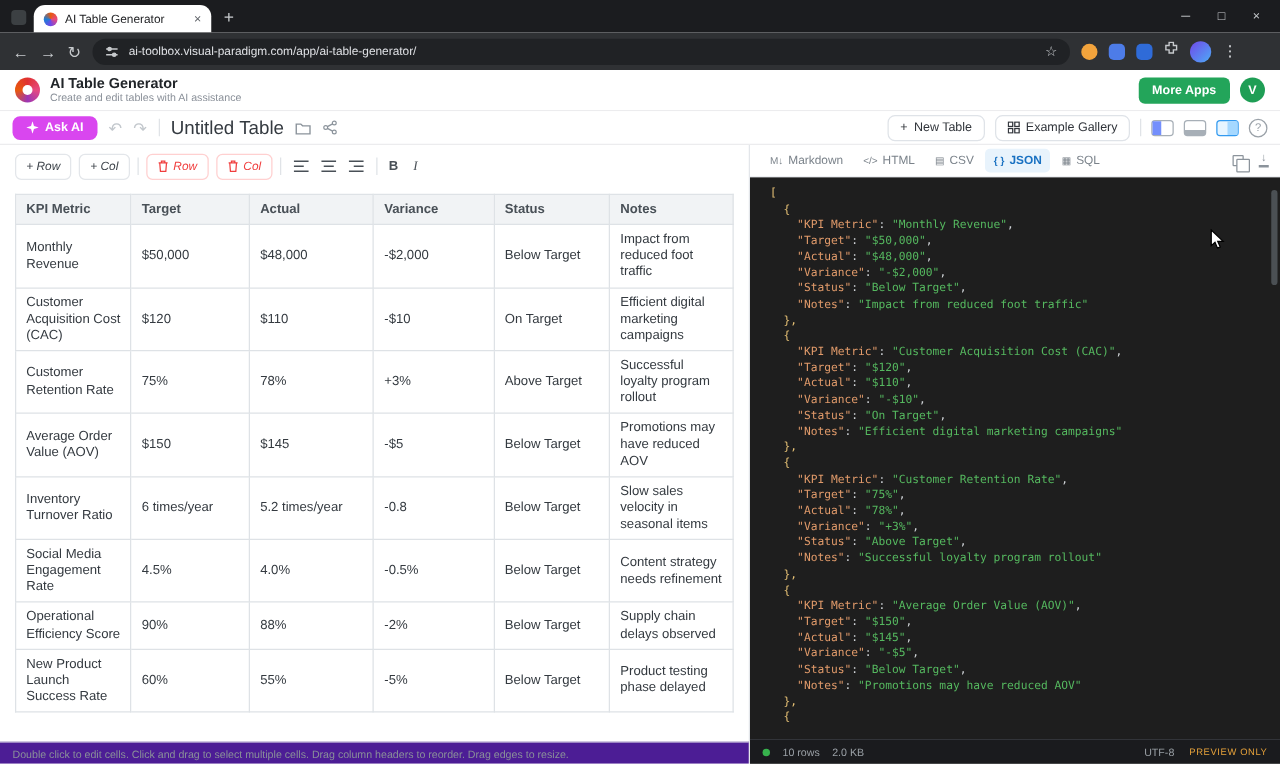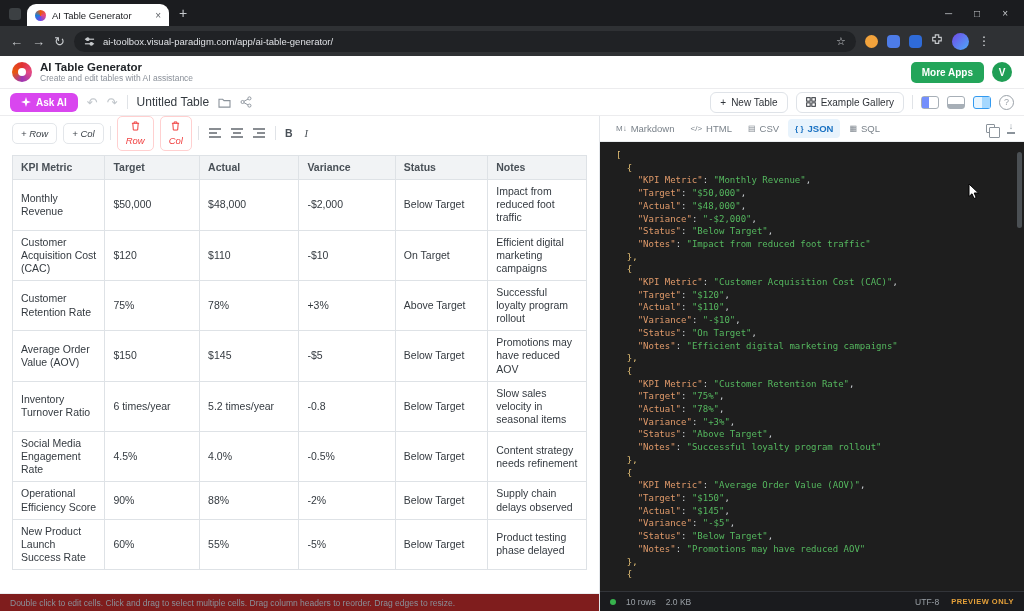--- a/index.html
+++ b/index.html
@@ -38,56 +38,56 @@
   .appsub { font-size:8.5px; color:#8a9099; }
   .header-right { margin-left:auto; display:flex; align-items:center; gap:8px; }
   .moreapps { background:#23a55a; color:#fff; border:none; font-size:10px; font-weight:600; padding:5px 11px; border-radius:5px; font-family:inherit; }
   .user-avatar { width:20px; height:20px; border-radius:50%; background:#1f9e55; color:#fff; font-size:10px; font-weight:700; display:flex; align-items:center; justify-content:center; }
 
   
   .actionbar { height:27px; background:#fff; border-bottom:1px solid #ececee; display:flex; align-items:center; gap:9px; padding:0 10px; flex-shrink:0; }
   .askai { background:#d946ef; color:#fff; border:none; border-radius:6px; font-size:10px; font-weight:600; padding:4px 11px; display:flex; align-items:center; gap:5px; font-family:inherit; }
   .histicon { color:#c2c7cc; font-size:13px; }
   .vdiv { width:1px; height:14px; background:#e0e3e7; }
-  .doctitle { font-size:12px; color:#343a40; font-weight:500; }
+  .doctitle { font-size:15px; color:#343a40; font-weight:500; }
   .miniicon { color:#8b939b; display:flex; }
   .action-right { margin-left:auto; display:flex; align-items:center; gap:8px; }
   .lightbtn { background:#fff; border:1px solid #dfe3e8; border-radius:6px; font-size:10px; color:#30343a; padding:4px 9px; display:flex; align-items:center; gap:5px; font-family:inherit; }
   .panelicon { width:18px; height:13px; border:1.5px solid #a7afb7; border-radius:3px; position:relative; }
   .panelicon.p1::after { content:""; position:absolute; left:0; top:0; bottom:0; width:7px; background:#748ffc; }
   .panelicon.p2::after { content:""; position:absolute; left:0; right:0; bottom:0; height:4px; background:#a7afb7; }
   .panelicon.active { border-color:#339af0; background:#e7f5ff; }
   .panelicon.active::after { content:""; position:absolute; right:0; top:0; bottom:0; width:8px; background:#a5d8ff; }
   .helpicon { width:15px; height:15px; border:1px solid #9aa1a8; border-radius:50%; color:#9aa1a8; font-size:9px; display:flex; align-items:center; justify-content:center; }
 
   
   .content { flex:1; display:flex; min-height:0; }
   .left { width:600px; display:flex; flex-direction:column; border-right:1px solid #e3e6ea; min-height:0; }
   .right { flex:1; display:flex; flex-direction:column; background:#1e1e1e; min-width:0; }
 
   
   .tabletoolbar { height:34px; display:flex; align-items:center; gap:6px; padding:0 12px; flex-shrink:0; }
   .tbtn { background:#fff; border:1px solid #e3e6ea; border-radius:5px; font-size:9.5px; color:#3d434a; padding:4px 8px; display:flex; align-items:center; gap:4px; font-family:inherit;font-style:italic; }
-  .tbtn.danger { color:#f03e3e; border-color:#ffd0d0;flex-direction:column; }
+  .tbtn.danger { color:#f03e3e; border-color:#ffd0d0; }
   .aligns { display:flex; gap:10px; margin:0 4px; }
   .alignicon { display:flex; color:#495057; }
   .fmt-b { font-size:10.5px; font-weight:700; color:#495057; padding:0 3px; }
   .fmt-i { font-size:10.5px; font-style:italic; color:#495057; padding:0 3px; font-family:"Liberation Serif", serif; }
 
   
   .tablewrap { flex:1; padding:5px 12px 0; overflow:hidden; }
   table.kpi { width:100%; border-collapse:collapse; table-layout:fixed; }
   table.kpi th, table.kpi td { border:1px solid #dee2e6; font-size:10.5px; padding:5px 8px; text-align:left; vertical-align:middle; line-height:1.25; word-wrap:break-word; }
   table.kpi th { background:#f1f3f5; color:#495057; font-weight:600; }
   table.kpi td { color:#343a40; }
   table.kpi th:nth-child(1){width:16.1%} table.kpi th:nth-child(2){width:16.5%}
   table.kpi th:nth-child(3){width:17.3%} table.kpi th:nth-child(4){width:16.8%}
   table.kpi th:nth-child(5){width:16.1%} table.kpi th:nth-child(6){width:17.2%}
 
-  .statusbar { height:18px; background:#7f1d1d; border-top:1px solid #eceef1; display:flex; align-items:center; padding:0 10px; font-size:8.5px; color:#8a9099; flex-shrink:0; white-space:nowrap; overflow:hidden; }
+  .statusbar { height:18px; background:#4c1d95; border-top:1px solid #eceef1; display:flex; align-items:center; padding:0 10px; font-size:8.5px; color:#8a9099; flex-shrink:0; white-space:nowrap; overflow:hidden; }
 
   
   .exporttabs { height:26px; background:#fff; border-bottom:1px solid #e9ecef; display:flex; align-items:center; gap:2px; padding:0 9px; flex-shrink:0; }
   .xtab { font-size:9.5px; color:#7a828a; padding:4px 7px; border-radius:4px; display:flex; align-items:center; gap:4px; background:none; border:none; font-family:inherit; }
   .xtab .xicon { font-size:8px; }
   .xtab.active { color:#1971c2; background:#e8f3fc; font-weight:600; }
   .xactions { margin-left:auto; display:flex; align-items:center; gap:12px; }
   .copyicon { width:9px; height:9px; border:1.2px solid #8b939b; border-radius:1px; position:relative; }
   .copyicon::after { content:""; position:absolute; left:2px; top:2px; width:9px; height:9px; border:1.2px solid #8b939b; border-radius:1px; background:#fff; }
   .dlicon { display:flex; flex-direction:column; align-items:center; color:#8b939b; font-size:9px; line-height:.8; }
@@ -95,21 +95,21 @@
 
   .editor { flex:1; position:relative; overflow:hidden; padding:7px 14px 0 16px; background:#1e1e1e; }
   .cl { white-space:pre; font-family:"DejaVu Sans Mono", monospace; font-size:9px; line-height:12.7px; color:#d0d4d8; }
   .tk { color:#e09a6a; } .ts { color:#55b85f; } .tp { color:#d0d4d8; } .tb { color:#e6c175; }
   .scrollthumb { position:absolute; right:2px; top:10px; width:5px; height:76px; background:#4b5054; border-radius:3px; }
 
   .editorfooter { height:20px; background:#1a1b1e; border-top:1px solid #323439; display:flex; align-items:center; gap:10px; padding:0 10px; flex-shrink:0; }
   .ftext { font-size:8.5px; color:#9aa0a6; }
   .greendot { width:6px; height:6px; border-radius:50%; background:#37b24d; }
   .footer-right { margin-left:auto; display:flex; align-items:flex-start; gap:12px; }
-  .previewbadge { font-size:7.5px; font-weight:700; letter-spacing:.5px; color:#e5a13a; }
+  .previewbadge { font-size:7.5px; font-weight:400; letter-spacing:.5px; color:#e5a13a; }
 
   .cursor { position:absolute; left:968px; top:183px; z-index:50; pointer-events:none; }
 </style>
 </head>
 <body>
 
 <div class="screen">
 
   <div class="tabstrip">
     <div class="tab-search"></div>

